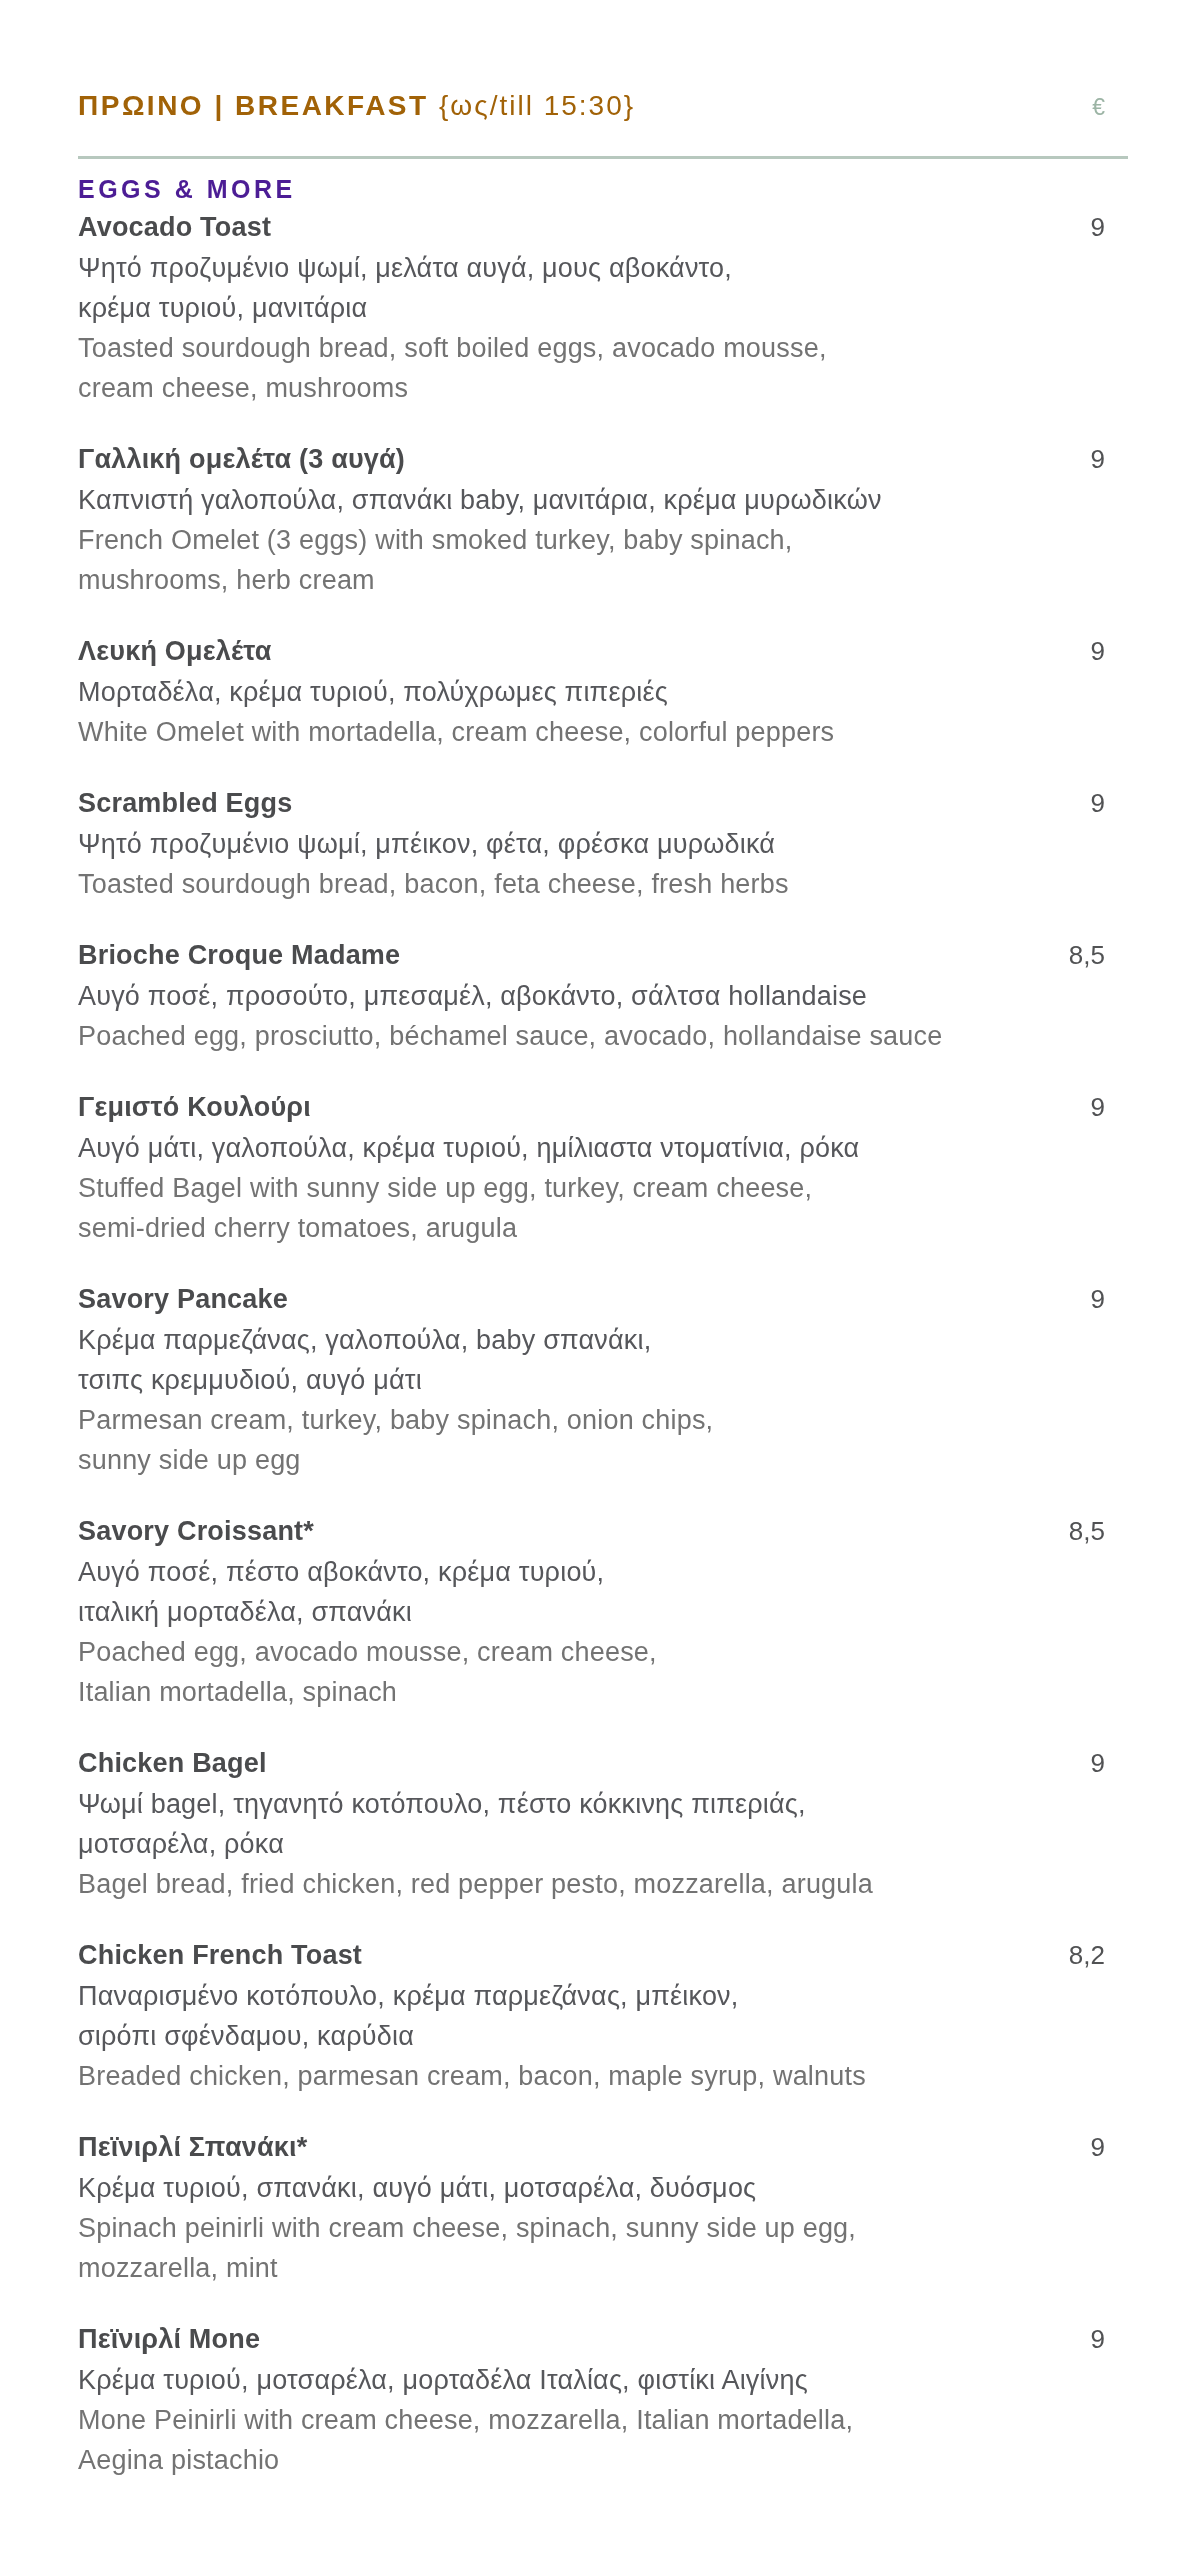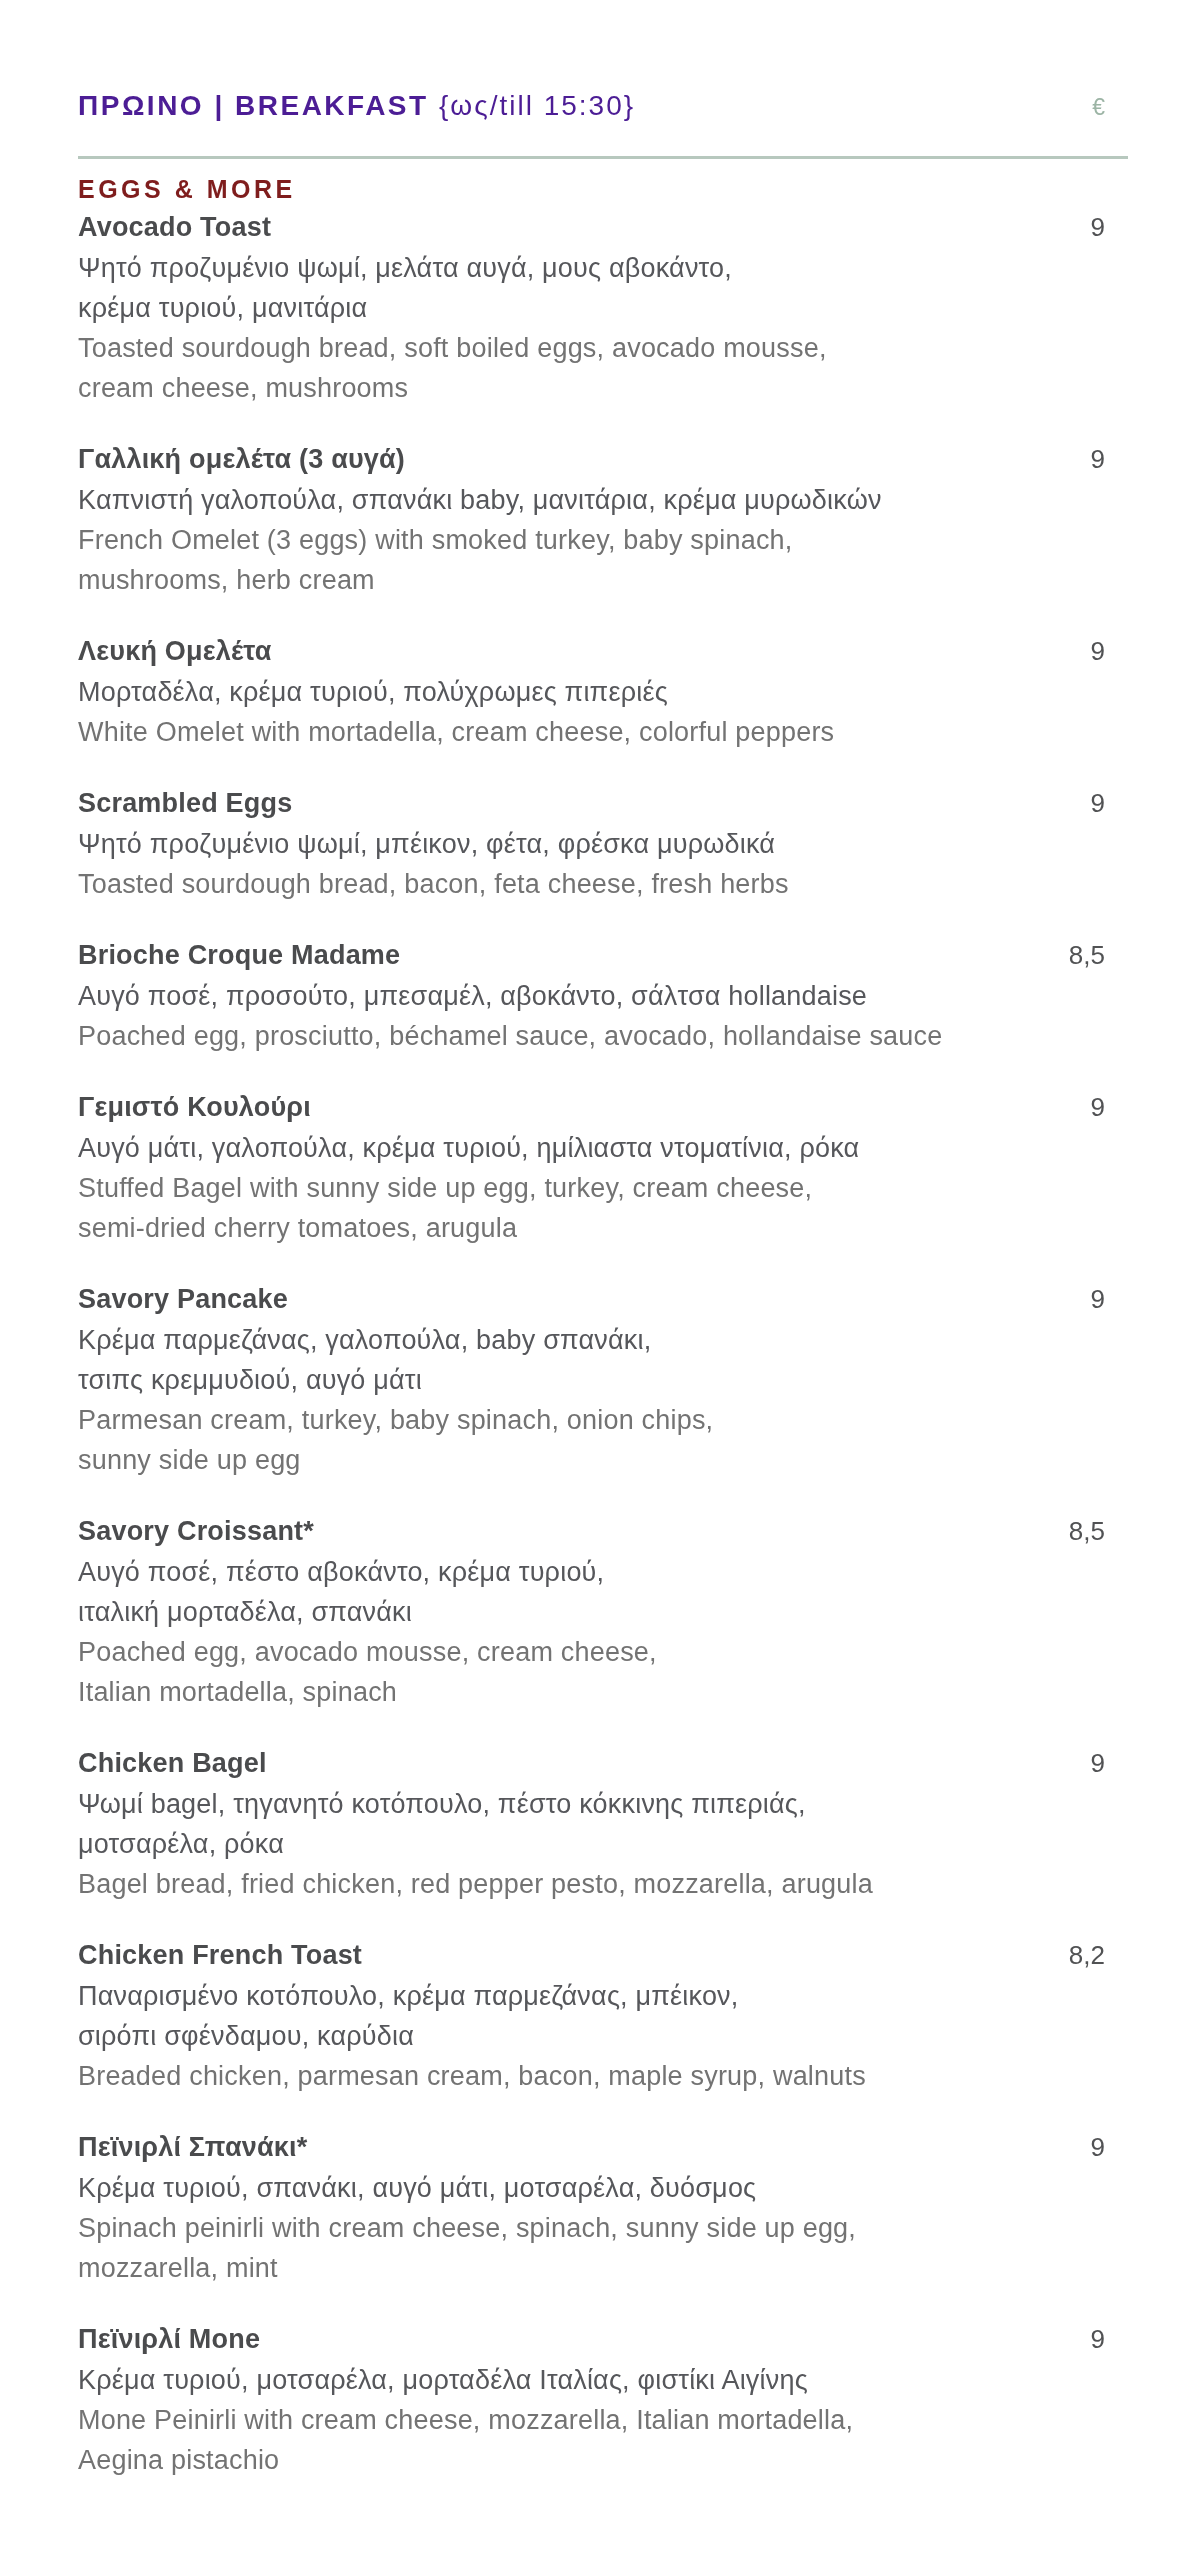--- a/index.html
+++ b/index.html
@@ -21,21 +21,21 @@
     width: 1050px;
   }
   .menu-header {
     display: flex;
     align-items: baseline;
     justify-content: space-between;
     line-height: 36px;
   }
   .menu-title {
     font-size: 28px;
-    color: #4c1d95;
+    color: #a16207;
     letter-spacing: 2.5px;
   }
   .menu-title .title-primary {
     font-weight: 700;
   }
   .menu-title .title-secondary {
     font-weight: 400;
     letter-spacing: 2px;
   }
   .currency-symbol {
@@ -49,21 +49,21 @@
     height: 3px;
     background: #b7c8be;
     border: none;
     width: 1050px;
   }
   .section-header {
     margin-top: 13px;
     font-size: 25px;
     font-weight: 700;
     letter-spacing: 3.5px;
-    color: #7f1d1d;
+    color: #4c1d95;
     line-height: 34px;
   }
   .menu-items {
     margin-top: 0;
   }
   .menu-item {
     margin-bottom: 30px;
   }
   .item-top-row {
     display: flex;

